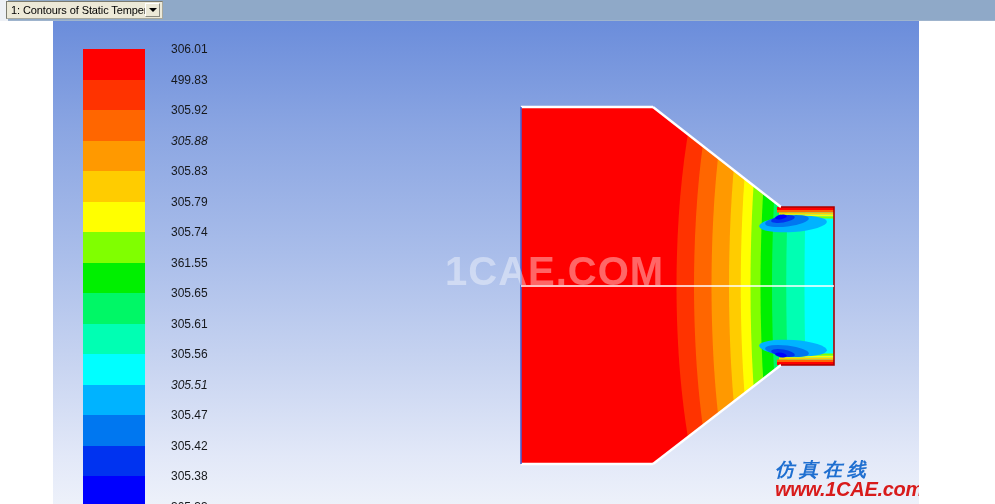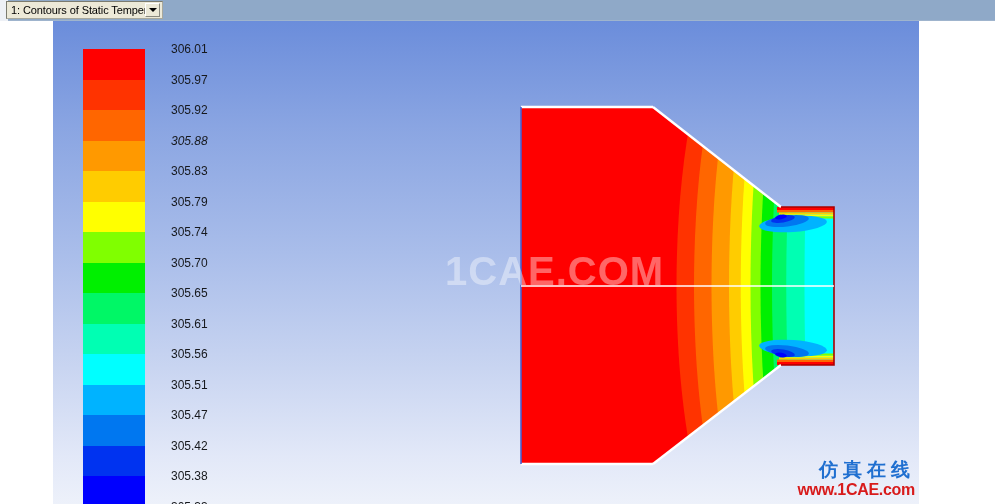--- a/index.html
+++ b/index.html
@@ -123,33 +123,34 @@
     letter-spacing: 1px;
     color: rgba(255,255,255,0.40);
     user-select: none;
     pointer-events: none;
     white-space: nowrap;
   }
   #logo {
     position: absolute;
     right: 4px; bottom: 2px;
     width: 140px; height: 44px;
-    text-align: right;
+    text-align: left;
     user-select: none;
+    font-style: italic;
   }
   #logo-cn {
     font-size: 19px;
     font-weight: bold;
     color: #1f6fd0;
     letter-spacing: 5px;
     line-height: 22px;
     font-family: "DejaVu Sans", sans-serif;
   }
   #logo-url {
-    font-size: 16px;
+    font-size: 20px;
     font-weight: bold;
     color: #d81b1b;
     line-height: 19px;
     letter-spacing: -0.3px;
   }
 </style>
 </head>
 <body>
 
 <div id="app">
@@ -179,31 +180,31 @@
         <div class="legend-band" style="background: rgb(0, 255, 179);"></div>
         <div class="legend-band" style="background: rgb(0, 255, 255);"></div>
         <div class="legend-band" style="background: rgb(0, 179, 255);"></div>
         <div class="legend-band" style="background: rgb(0, 119, 240);"></div>
         <div class="legend-band" style="background: rgb(0, 51, 240);"></div>
         <div class="legend-band" style="background: rgb(0, 0, 255);"></div>
       </div>
 
     <div id="legend-labels">
         <div class="legend-label" style="top: -1px;">306.01</div>
-        <div class="legend-label" style="top: 29.5333px;">305.97</div>
+        <div class="legend-label" style="top: 29.5333px;">499.83</div>
         <div class="legend-label" style="top: 60.0667px;">305.92</div>
         <div class="legend-label" style="top: 90.6px; font-style: italic;">305.88</div>
         <div class="legend-label" style="top: 121.133px;">305.83</div>
         <div class="legend-label" style="top: 151.667px;">305.79</div>
         <div class="legend-label" style="top: 182.2px;">305.74</div>
-        <div class="legend-label" style="top: 212.733px;">305.70</div>
+        <div class="legend-label" style="top: 212.733px;">361.55</div>
         <div class="legend-label" style="top: 243.267px;">305.65</div>
         <div class="legend-label" style="top: 273.8px;">305.61</div>
         <div class="legend-label" style="top: 304.333px;">305.56</div>
-        <div class="legend-label" style="top: 334.867px;">305.51</div>
+        <div class="legend-label" style="top: 334.867px; font-style: italic;">305.51</div>
         <div class="legend-label" style="top: 365.4px;">305.47</div>
         <div class="legend-label" style="top: 395.933px;">305.42</div>
         <div class="legend-label" style="top: 426.467px; text-align: center;">305.38</div>
         <div class="legend-label" style="top: 457px;">305.33</div>
       </div>
 
     <div id="geometry">
       <svg width="380" height="400" viewBox="0 0 380 400" xmlns="http://www.w3.org/2000/svg">
         <defs>
 

